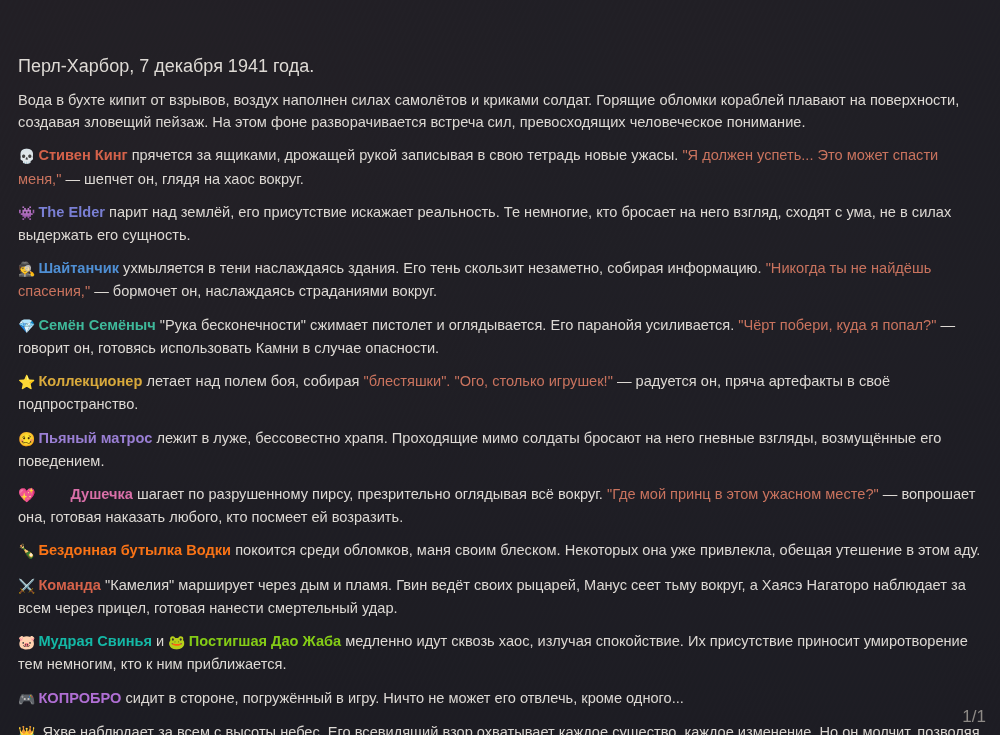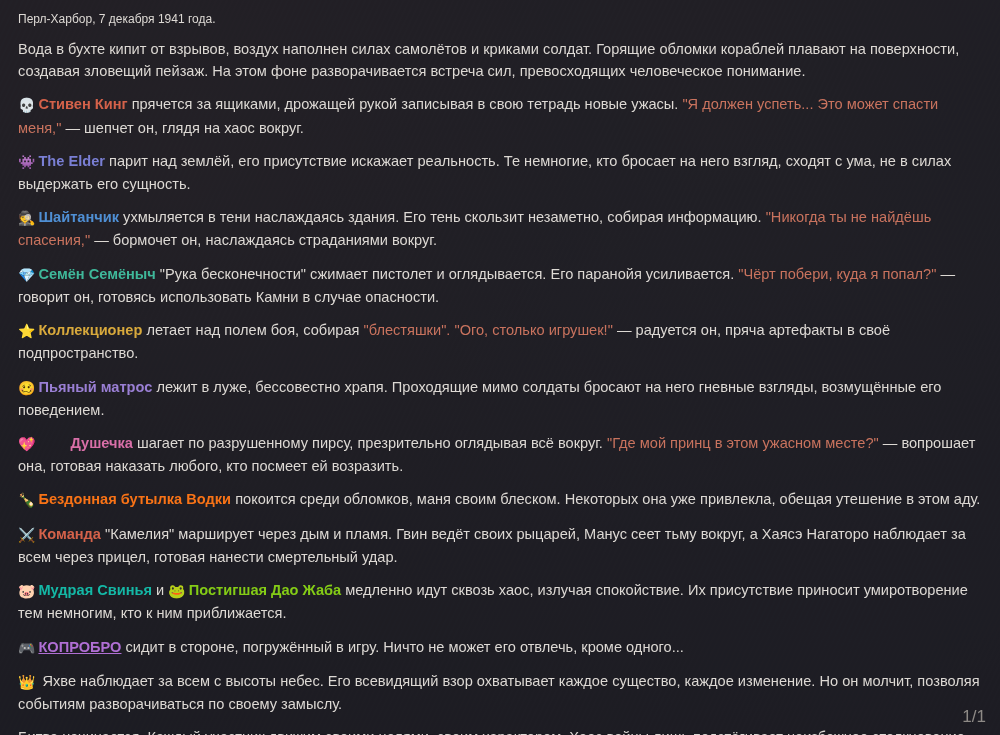--- a/index.html
+++ b/index.html
@@ -47,23 +47,24 @@
     box-sizing: border-box;
     height: 735px;
   }
   p {
     margin: 0 0 11px 0;
     font-size: 14.6px;
     line-height: 1.52;
     color: #ddd9d4;
   }
   .heading {
-    font-size: 12px;
+    font-size: 18px;
     color: #dedad5;
     margin-bottom: 12px;
+    margin-top: 44px;
   }
   .icon {
     display: inline-block;
     margin-right: 3px;
     font-size: 14px;
     vertical-align: -1px;
   }
   .nm { font-weight: bold; }
   .quote { font-style: normal; }
   .pager {
@@ -88,19 +89,19 @@
       <p><span class="icon">💀</span><span class="nm" style="color: rgb(212, 98, 74);">Стивен Кинг</span><span> прячется за ящиками, дрожащей рукой записывая в свою тетрадь новые ужасы. </span><span class="quote" style="color: rgb(201, 115, 94);">"Я должен успеть... Это может спасти меня,"</span><span> — шепчет он, глядя на хаос вокруг.</span></p>
       <p><span class="icon">👾</span><span class="nm" style="color: rgb(122, 127, 212);">The Elder</span><span> парит над землёй, его присутствие искажает реальность. Те немногие, кто бросает на него взгляд, сходят с ума, не в силах выдержать его сущность.</span></p>
       <p><span class="icon">🕵️</span><span class="nm" style="color: rgb(79, 143, 212);">Шайтанчик</span><span> ухмыляется в тени наслаждаясь здания. Его тень скользит незаметно, собирая информацию. </span><span class="quote" style="color: rgb(201, 115, 94);">"Никогда ты не найдёшь спасения,"</span><span> — бормочет он, наслаждаясь страданиями вокруг.</span></p>
       <p><span class="icon">💎</span><span class="nm" style="color: rgb(63, 184, 154);">Семён Семёныч</span><span> "Рука бесконечности" сжимает пистолет и оглядывается. Его паранойя усиливается. </span><span class="quote" style="color: rgb(201, 115, 94);">"Чёрт побери, куда я попал?"</span><span> — говорит он, готовясь использовать Камни в случае опасности.</span></p>
       <p><span class="icon">⭐</span><span class="nm" style="color: rgb(216, 169, 60);">Коллекционер</span><span> летает над полем боя, собирая </span><span class="quote" style="color: rgb(201, 115, 94);">"блестяшки". "Ого, столько игрушек!"</span><span> — радуется он, пряча артефакты в своё подпространство.</span></p>
       <p><span class="icon">🥴</span><span class="nm" style="color: rgb(154, 127, 212);">Пьяный матрос</span><span> лежит в луже, бессовестно храпя. Проходящие мимо солдаты бросают на него гневные взгляды, возмущённые его поведением.</span></p>
       <p><span class="icon">💖</span><span class="nm" style="color: rgb(217, 111, 168); margin-left: 32px;">Душечка</span><span> шагает по разрушенному пирсу, презрительно оглядывая всё вокруг. </span><span class="quote" style="color: rgb(201, 115, 94);">"Где мой принц в этом ужасном месте?"</span><span> — вопрошает она, готовая наказать любого, кто посмеет ей возразить.</span></p>
       <p><span class="icon">🍾</span><span class="nm" style="color: #f97316;">Бездонная бутылка Водки</span><span> покоится среди обломков, маня своим блеском. Некоторых она уже привлекла, обещая утешение в этом аду.</span></p>
       <p><span class="icon">⚔️</span><span class="nm" style="color: rgb(212, 98, 74);">Команда</span><span> "Камелия" марширует через дым и пламя. Гвин ведёт своих рыцарей, Манус сеет тьму вокруг, а Хаясэ Нагаторо наблюдает за всем через прицел, готовая нанести смертельный удар.</span></p>
       <p><span class="icon">🐷</span><span class="nm" style="color: #14b8a6;">Мудрая Свинья</span><span> и </span><span class="icon">🐸</span><span class="nm" style="color: #84cc16; text-align: center;">Постигшая Дао Жаба</span><span> медленно идут сквозь хаос, излучая спокойствие. Их присутствие приносит умиротворение тем немногим, кто к ним приближается.</span></p>
-      <p><span class="icon">🎮</span><span class="nm" style="color: rgb(176, 111, 212); text-decoration: underline;">КОПРОБРО</span><span> сидит в стороне, погружённый в игру. Ничто не может его отвлечь, кроме одного...</span></p>
+      <p><span class="icon">🎮</span><span class="nm" style="color: rgb(176, 111, 212);">КОПРОБРО</span><span> сидит в стороне, погружённый в игру. Ничто не может его отвлечь, кроме одного...</span></p>
       <p><span class="icon">👑</span><span> Яхве наблюдает за всем с высоты небес. Его всевидящий взор охватывает каждое существо, каждое изменение. Но он молчит, позволяя событиям разворачиваться по своему замыслу.</span></p>
     </div>
   <p>Битва начинается. Каждый участник движим своими целями, своим характером. Хаос войны лишь подстёгивает неизбежное столкновение сил, которые могут изменить судьбу мира. Никто не знает, кто выйдет победителем, но все готовы сражаться до конца.</p>
 </div>
 
 <div class="pager">1/1</div>
 
 </body></html>

